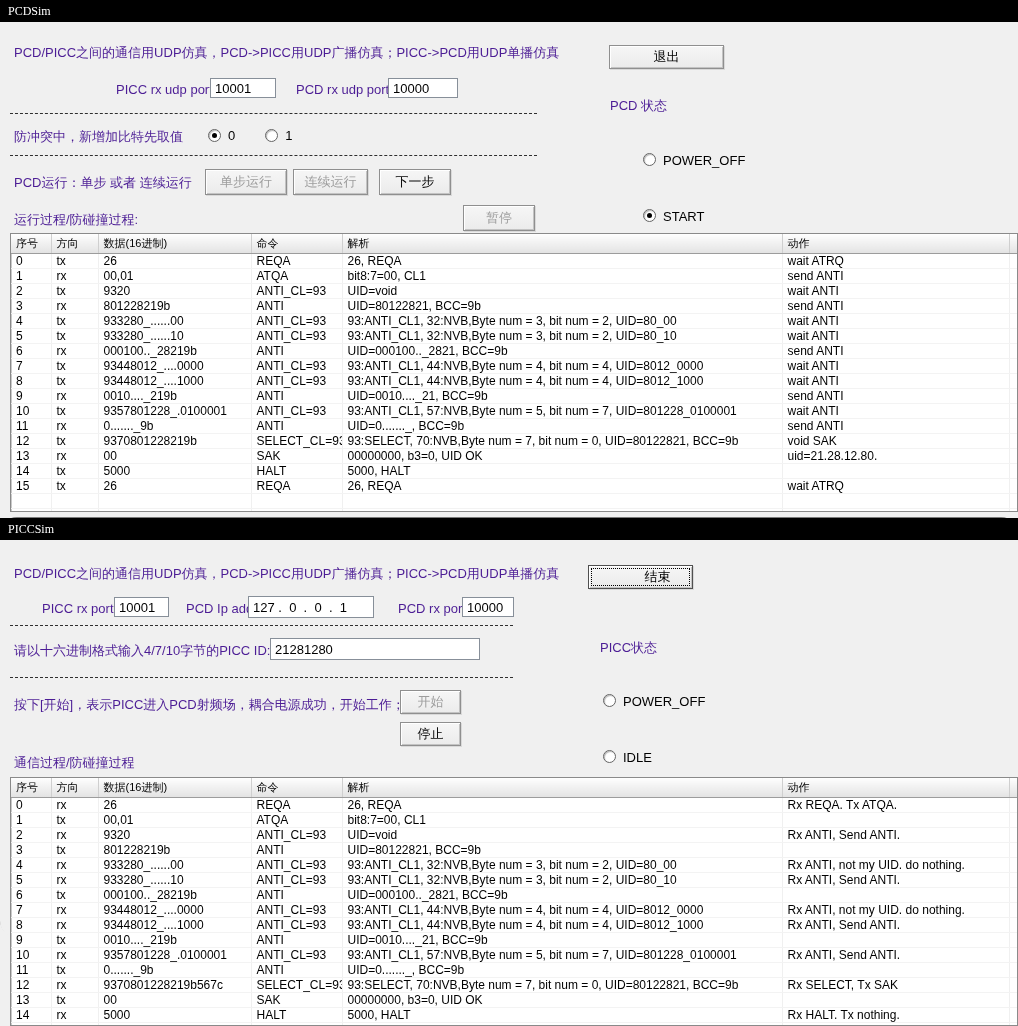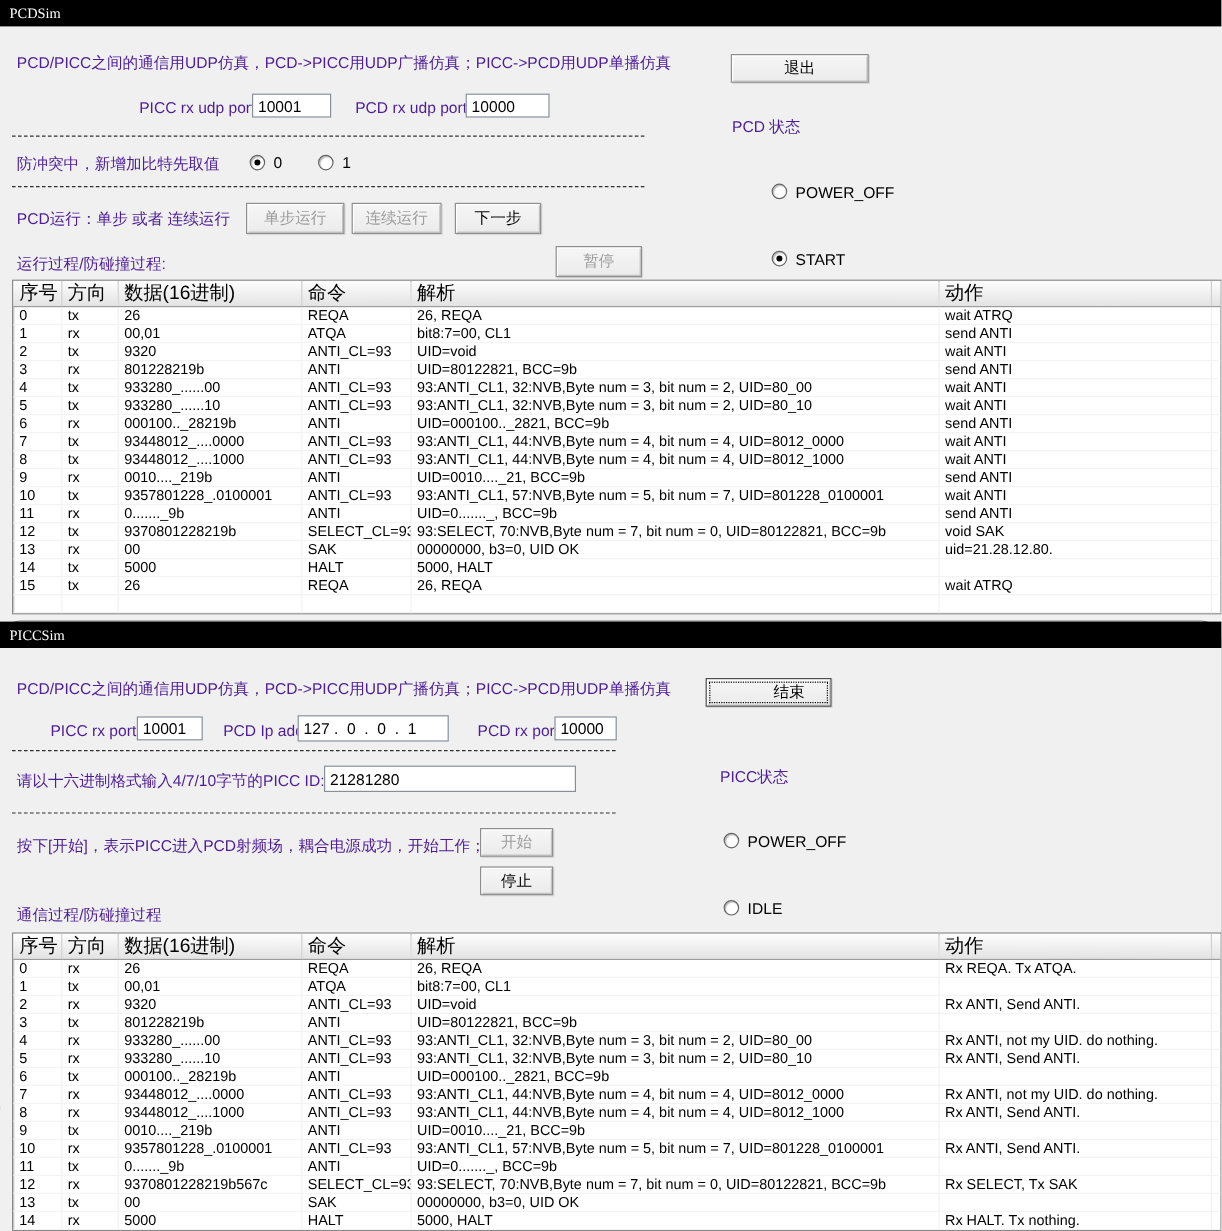--- a/index.html
+++ b/index.html
@@ -45,21 +45,21 @@
   
   .grid{
     position:absolute;box-sizing:border-box;background:#fff;overflow:hidden;
     border:1px solid #8a8a8a;box-shadow:inset 1px 1px 0 #c9c9c9;
   }
   .grid table{border-collapse:collapse;table-layout:fixed;width:1008px;font-size:12px;}
   .grid th{
     height:19px;box-sizing:border-box;font-weight:normal;text-align:left;padding:0 5px;
     background:linear-gradient(#fefefe,#efefef 55%,#e3e3e3);
     border-right:1px solid #cfcfcf;border-bottom:1px solid #9c9c9c;
-    white-space:nowrap;overflow:hidden;font-size:16px;
+    white-space:nowrap;overflow:hidden;font-size:11px;
   }
   .grid td{
     height:14px;box-sizing:content-box;padding:0 5px;
     border-right:1px solid #f0f0f0;border-bottom:1px solid #f3f3f3;
     white-space:nowrap;overflow:hidden;color:#000;
   }
 </style>
 </head>
 <body>
 

